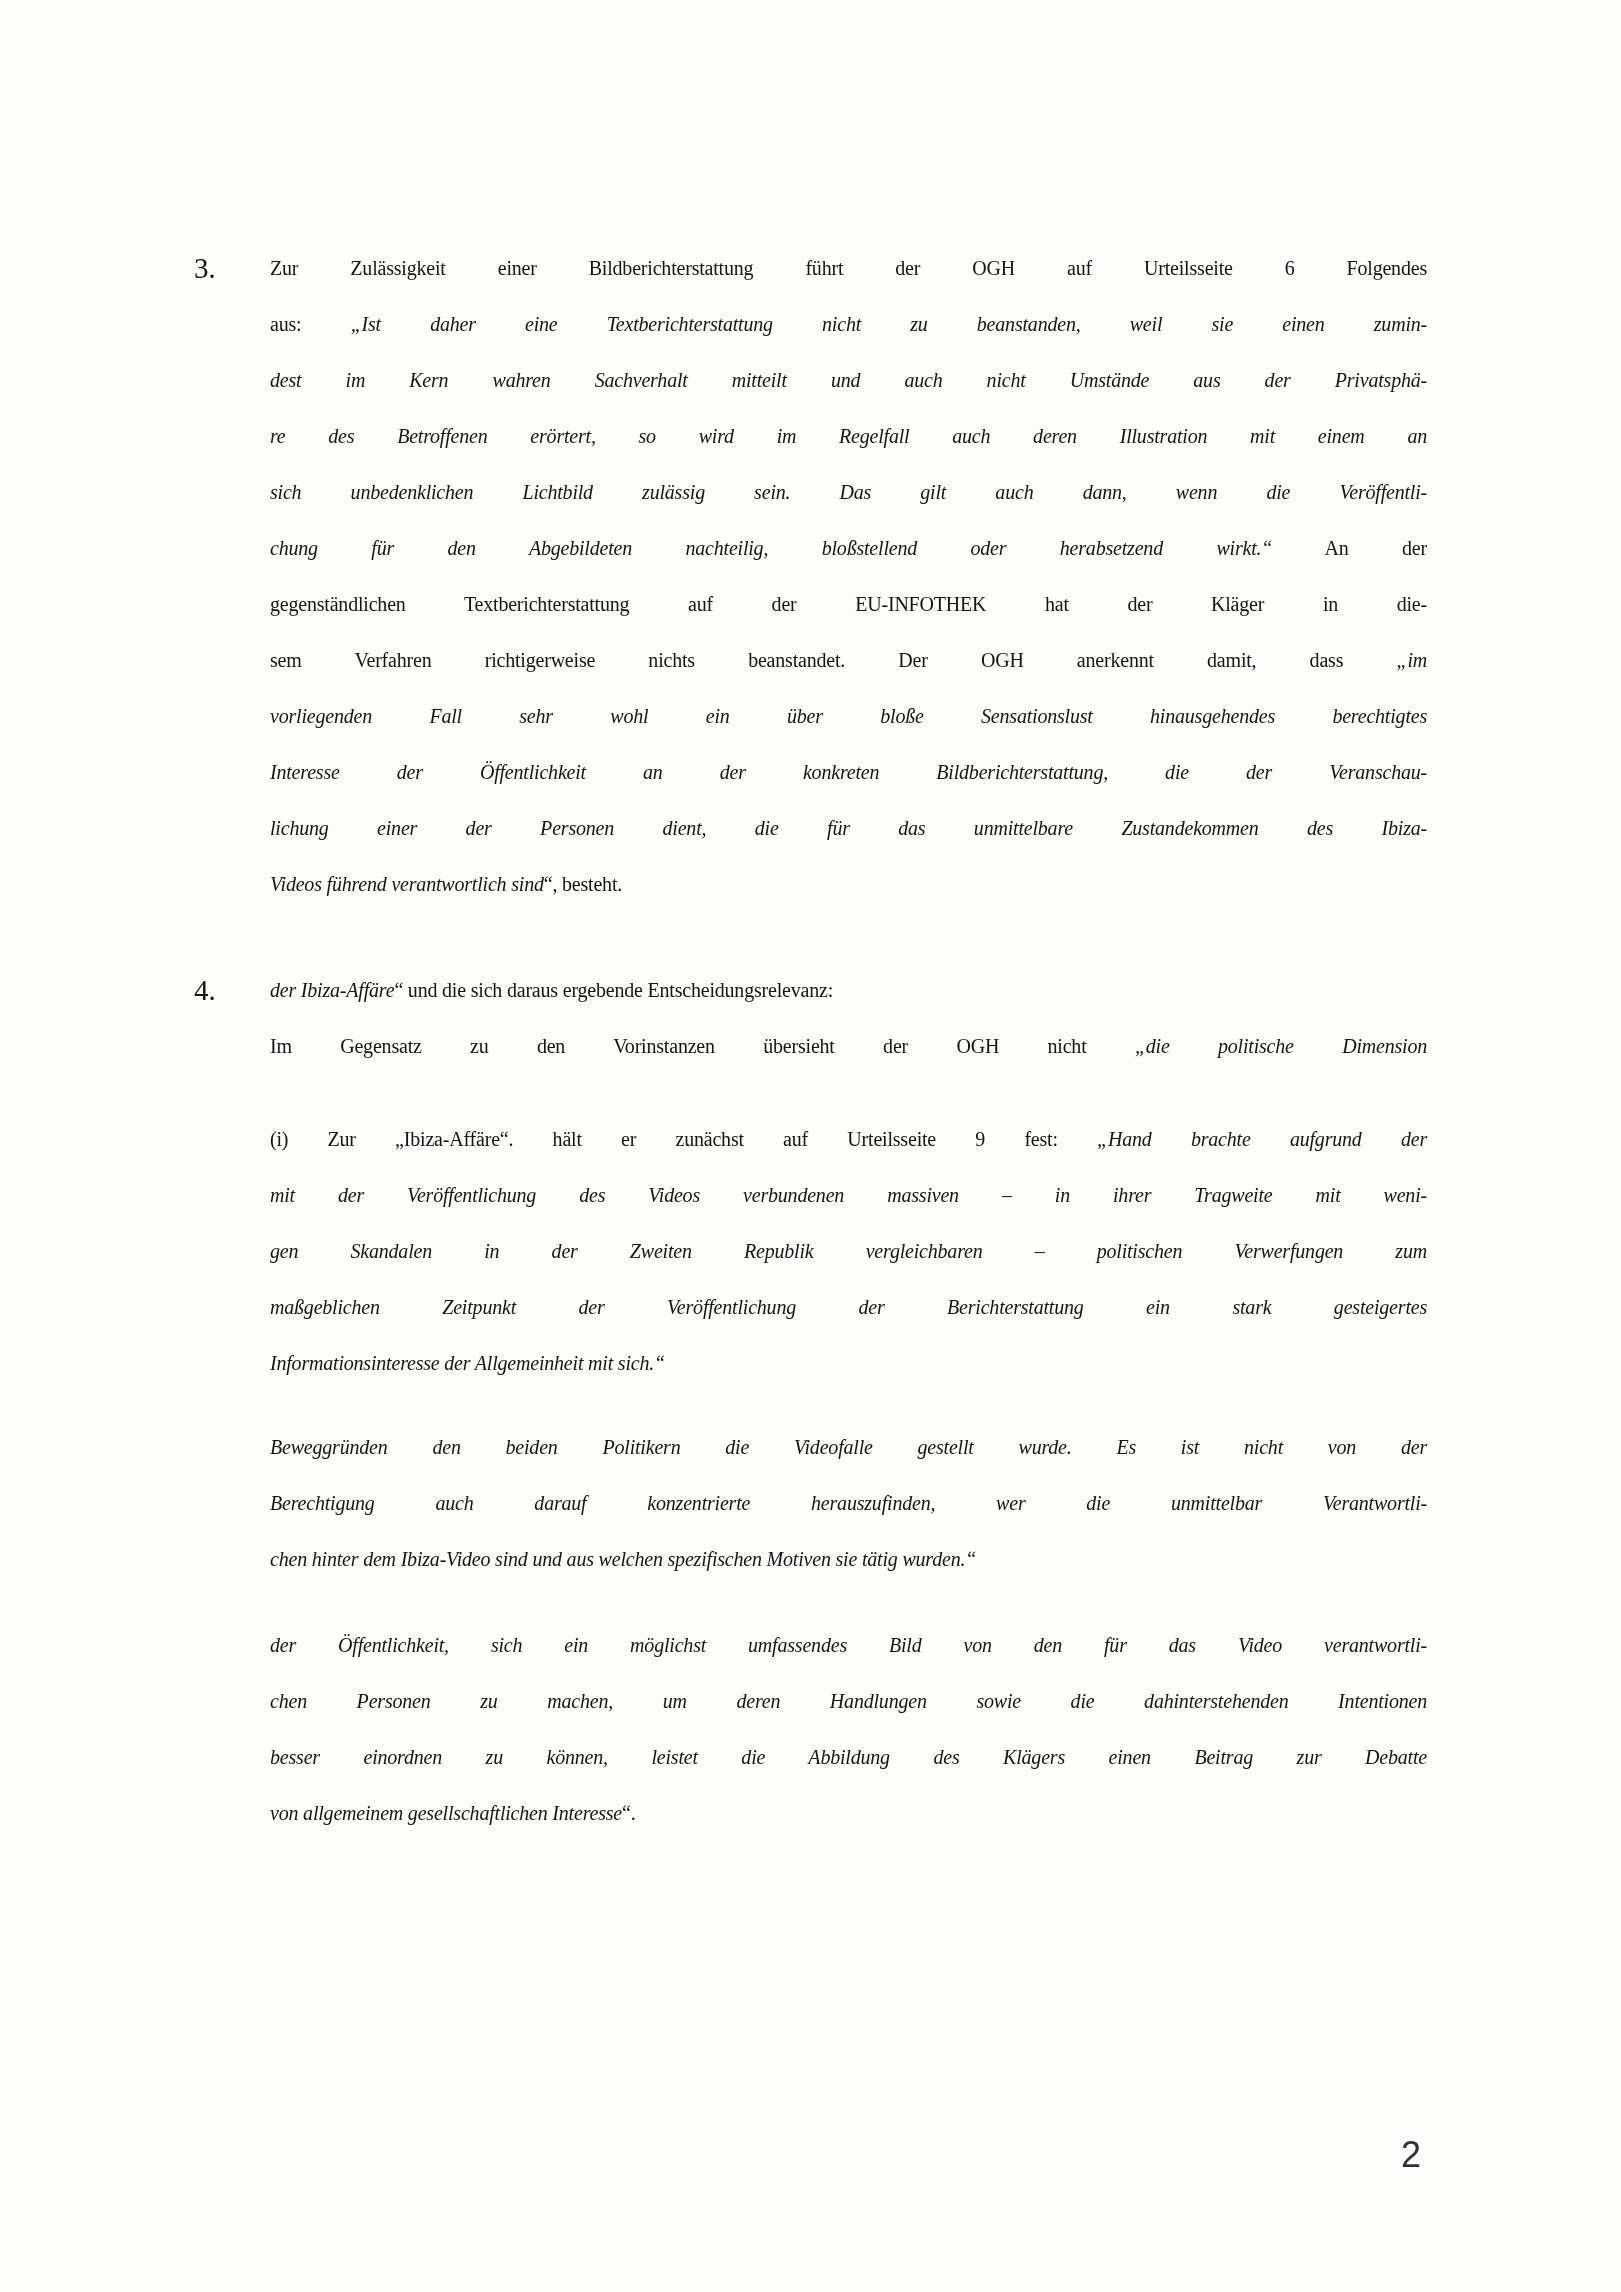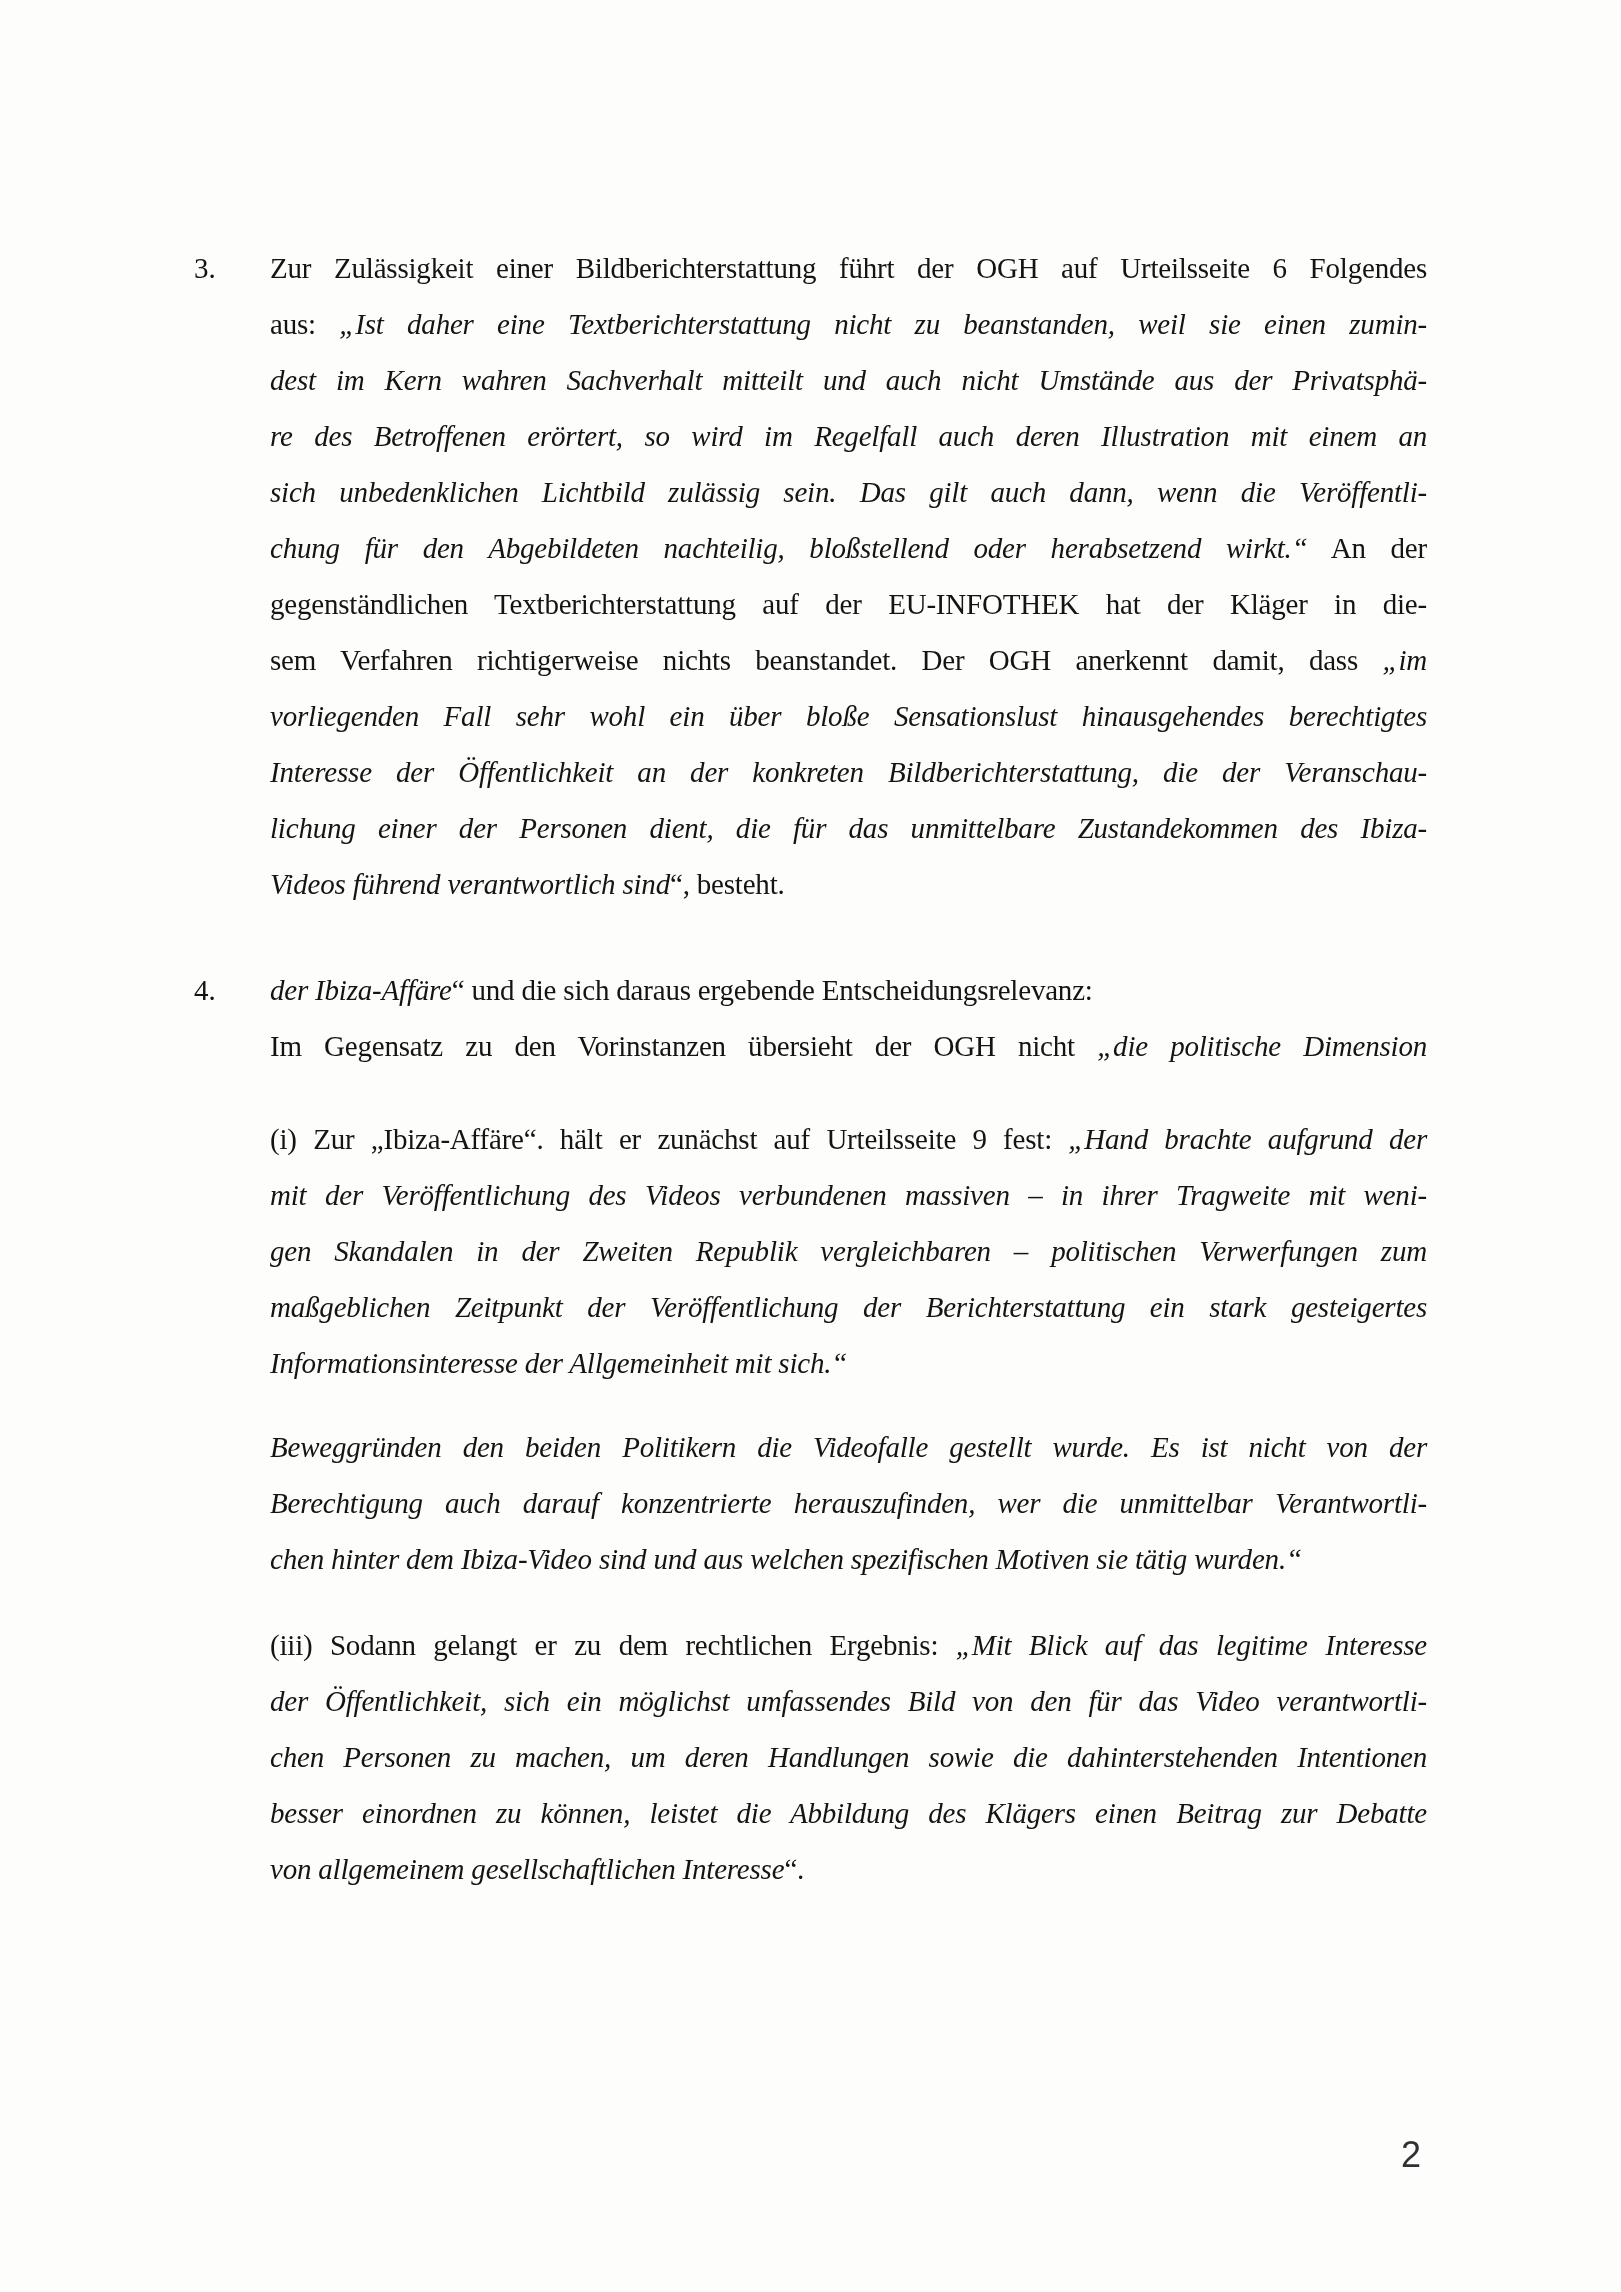--- a/index.html
+++ b/index.html
@@ -35,21 +35,21 @@
     width: 76px;
     font-size: 29px;
     line-height: 56px;
     white-space: nowrap;
   }
   .lines {
     flex: 0 0 1157px;
     width: 1157px;
   }
   .line {
-    font-size: 29px;
+    font-size: 20px;
     line-height: 56px;
     height: 56px;
     letter-spacing: -0.2px;
     text-align: justify;
     text-align-last: justify;
   }
   .line.last {
     text-align: right;
     text-align-last: left;
   }
@@ -112,21 +112,20 @@
       <div class="lines">
           <div class="line"><span class="it">Beweggründen den beiden Politikern die Videofalle gestellt wurde. Es ist nicht von der</span></div>
           <div class="line"><span class="it">Berechtigung auch darauf konzentrierte herauszufinden, wer die unmittelbar Verantwortli-</span></div>
           <div class="line last"><span class="it">chen hinter dem Ibiza-Video sind und aus welchen spezifischen Motiven sie tätig wurden.“</span></div>
         </div>
     </section>
 
     <section class="para piii">
       <span class="marker"></span>
       <div class="lines">
-          <div class="line"><span>(iii) Sodann gelangt er zu dem rechtlichen Ergebnis: </span><span class="it">„Mit Blick auf das legitime Interesse</span></div>
           <div class="line"><span class="it">der Öffentlichkeit, sich ein möglichst umfassendes Bild von den für das Video verantwortli-</span></div>
           <div class="line"><span class="it">chen Personen zu machen, um deren Handlungen sowie die dahinterstehenden Intentionen</span></div>
           <div class="line"><span class="it">besser einordnen zu können, leistet die Abbildung des Klägers einen Beitrag zur Debatte</span></div>
           <div class="line last"><span class="it">von allgemeinem gesellschaftlichen Interesse</span><span>“.</span></div>
         </div>
     </section>
 
   </div>
 
   <div class="pagenum">2</div>

